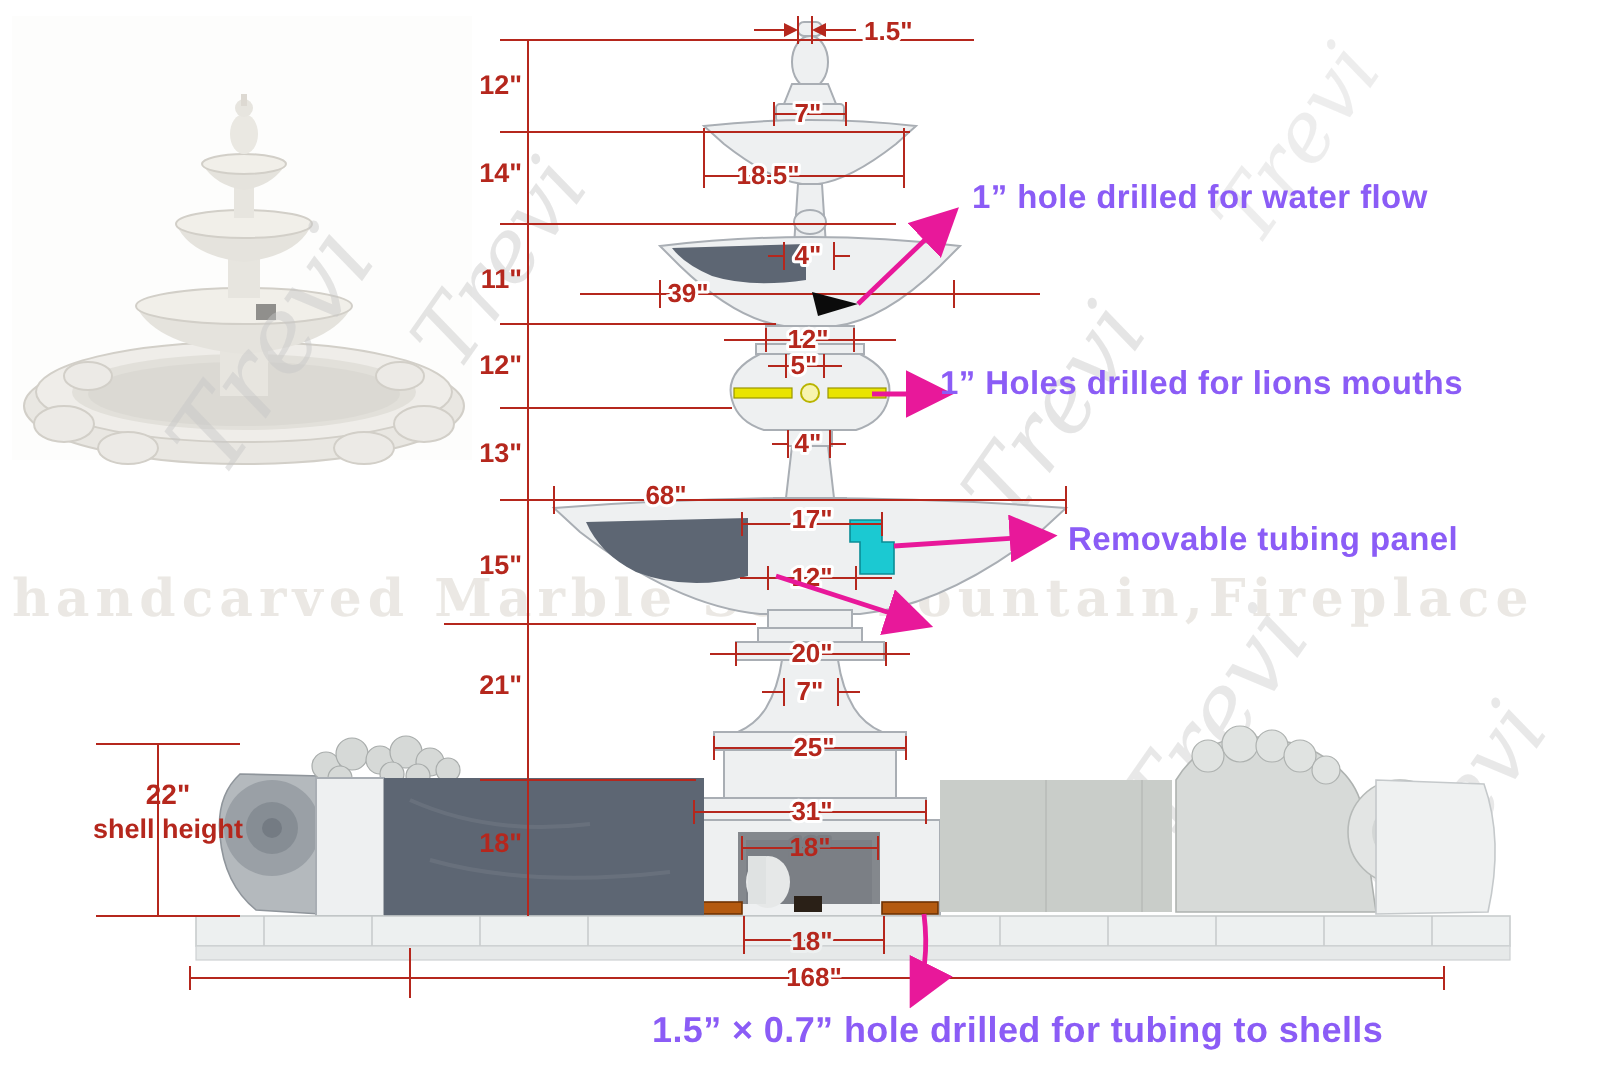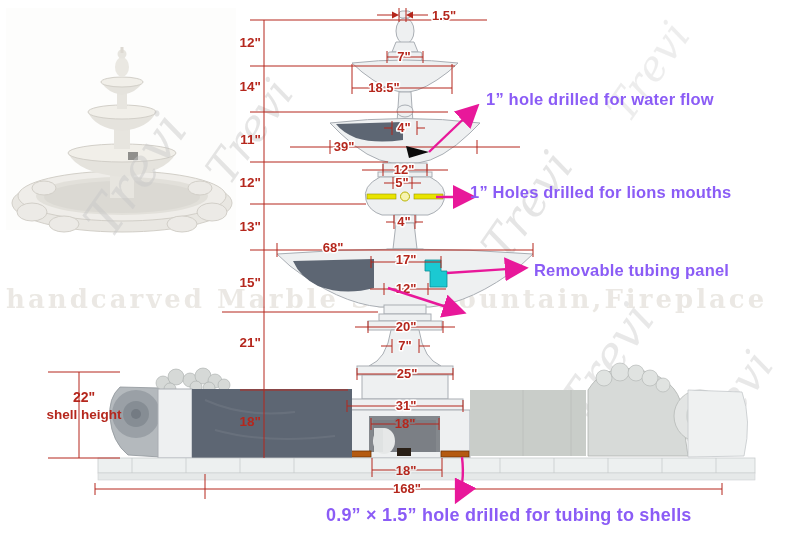--- a/index.html
+++ b/index.html
@@ -258,15 +258,15 @@
     <path class="mag" d="M436,197 L472,197" marker-end="url(#mh)"></path>
     <path class="mag" d="M447,273 L524,268" marker-end="url(#mh)"></path>
     <path class="mag" d="M388,288 L462,312" marker-end="url(#mh)"></path>
     <path class="mag" d="M462,457 C464,474 463,488 457,500" marker-end="url(#mh)"></path>
   </g>
 </svg>
 
 <div class="ann" style="left:486px;top:90px">1”  hole drilled for water flow</div>
 <div class="ann" style="left:470px;top:183px">1”  Holes drilled for lions mouths</div>
 <div class="ann" style="left:534px;top:261px">Removable tubing panel</div>
-<div class="ann ann-big" style="left:326px;top:506px">0.9”  × 1.5”  hole drilled for tubing to shells</div>
+<div class="ann ann-big" style="left:326px;top:506px">1.5”  × 0.7”  hole drilled for tubing to shells</div>
 
 </div>
 
 </body></html>

